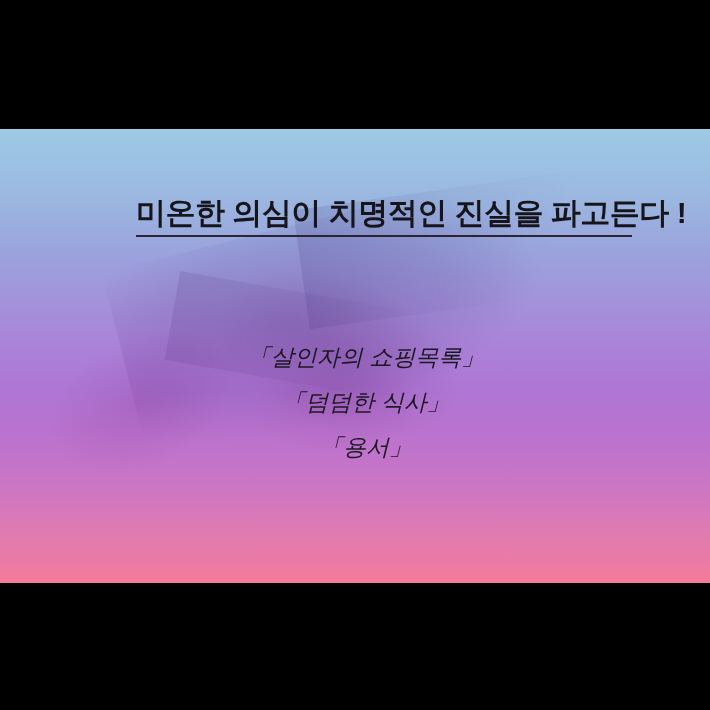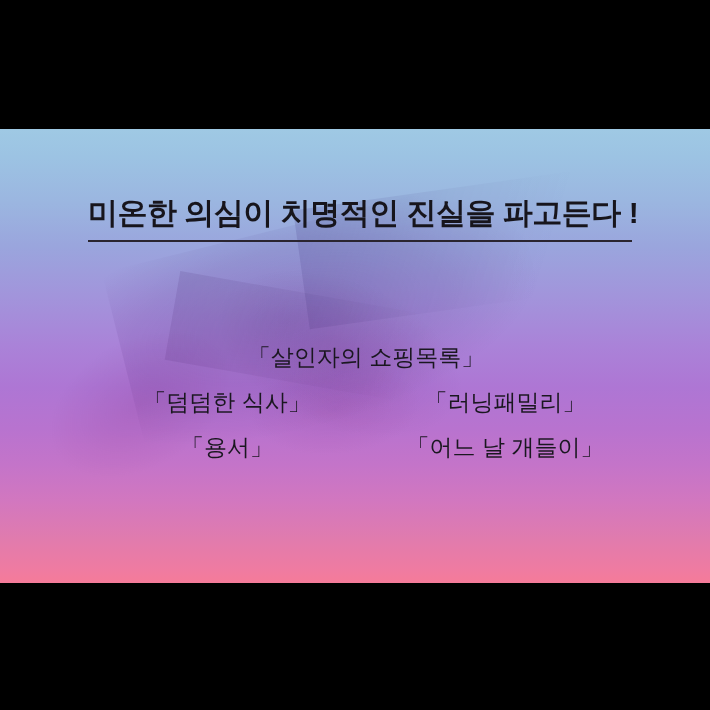--- a/index.html
+++ b/index.html
@@ -116,21 +116,21 @@
   }
   .headline-line {
     position: relative;
     color: #17151c;
     font-size: 30px;
     font-weight: bold;
     letter-spacing: -0.5px;
     line-height: 44px;
     white-space: nowrap;
     border-bottom: 2px solid #2a2530;
-    padding-bottom: 5px;
+    margin-left: 48px;
   }
   #headline-line-1 { margin-bottom: 9px; }
 
   
   #story-list {
     position: absolute;
     left: 88px;
     top: 206px;
     width: 556px;
   }
@@ -140,20 +140,21 @@
     align-items: center;
   }
   .story-cell {
     flex: 1 1 0;
     text-align: center;
     color: #1a1720;
     font-size: 23px;
     font-weight: normal;
     line-height: 45px;
     white-space: nowrap;
+    font-style: italic;
   }
   .story-cell.blank { color: transparent; }
 </style>
 </head>
 <body>
 
 <div id="poster-frame">
 
   <div id="artwork">
 
@@ -169,26 +170,24 @@
     </div>
 
     <div id="story-list">
 
       <div class="story-row">
         <div class="story-cell">「살인자의 쇼핑목록」</div>
       </div>
 
       <div class="story-row">
         <div class="story-cell">「덤덤한 식사」</div>
-        <div class="story-cell">「러닝패밀리」</div>
       </div>
 
       <div class="story-row">
         <div class="story-cell">「용서」</div>
-        <div class="story-cell">「어느 날 개들이」</div>
       </div>
 
 
     </div>
 
   </div>
 
   <div style="position:absolute;left:0;top:0;width:710px;height:129px;background:#000;"></div>
   <div style="position:absolute;left:0;top:583px;width:710px;height:127px;background:#000;"></div>
 

